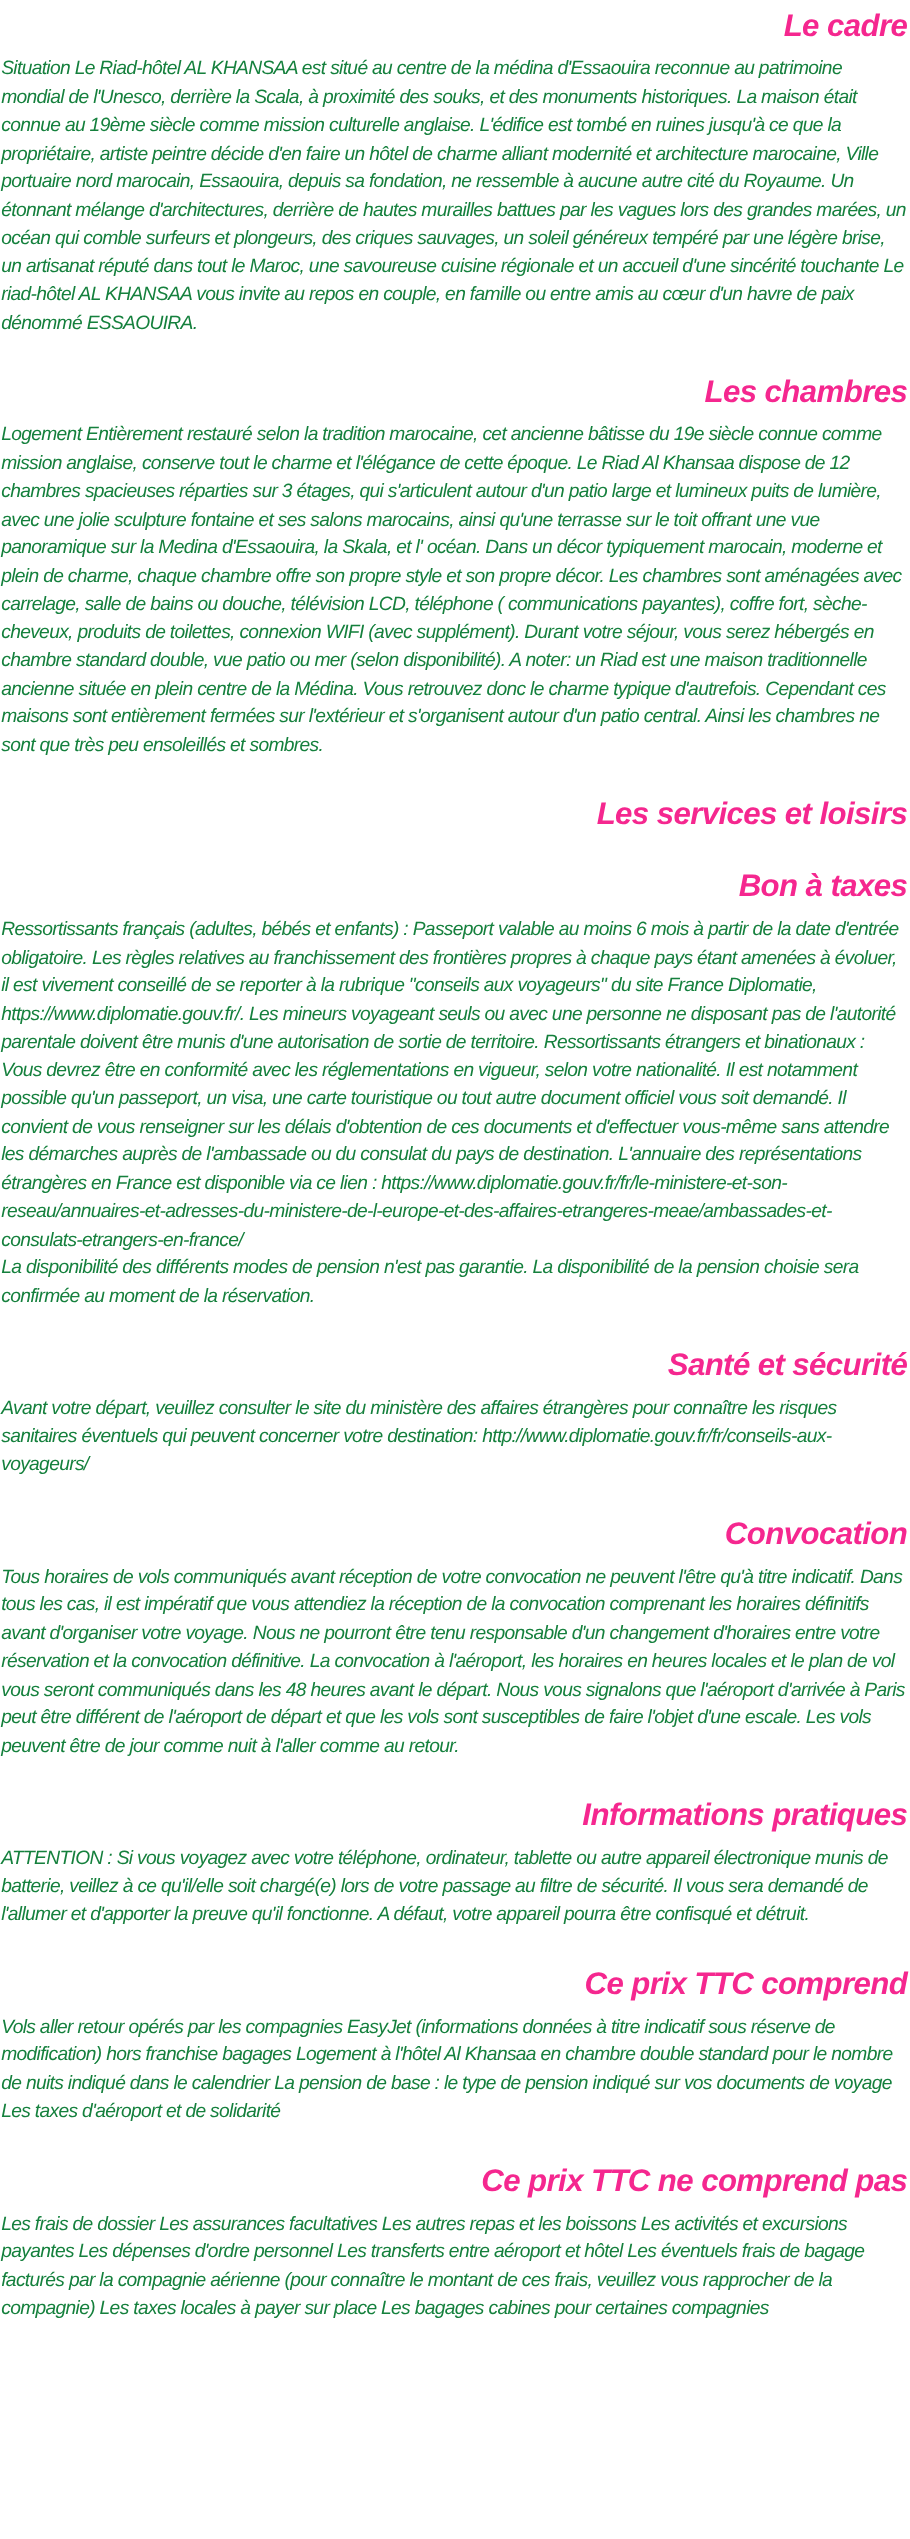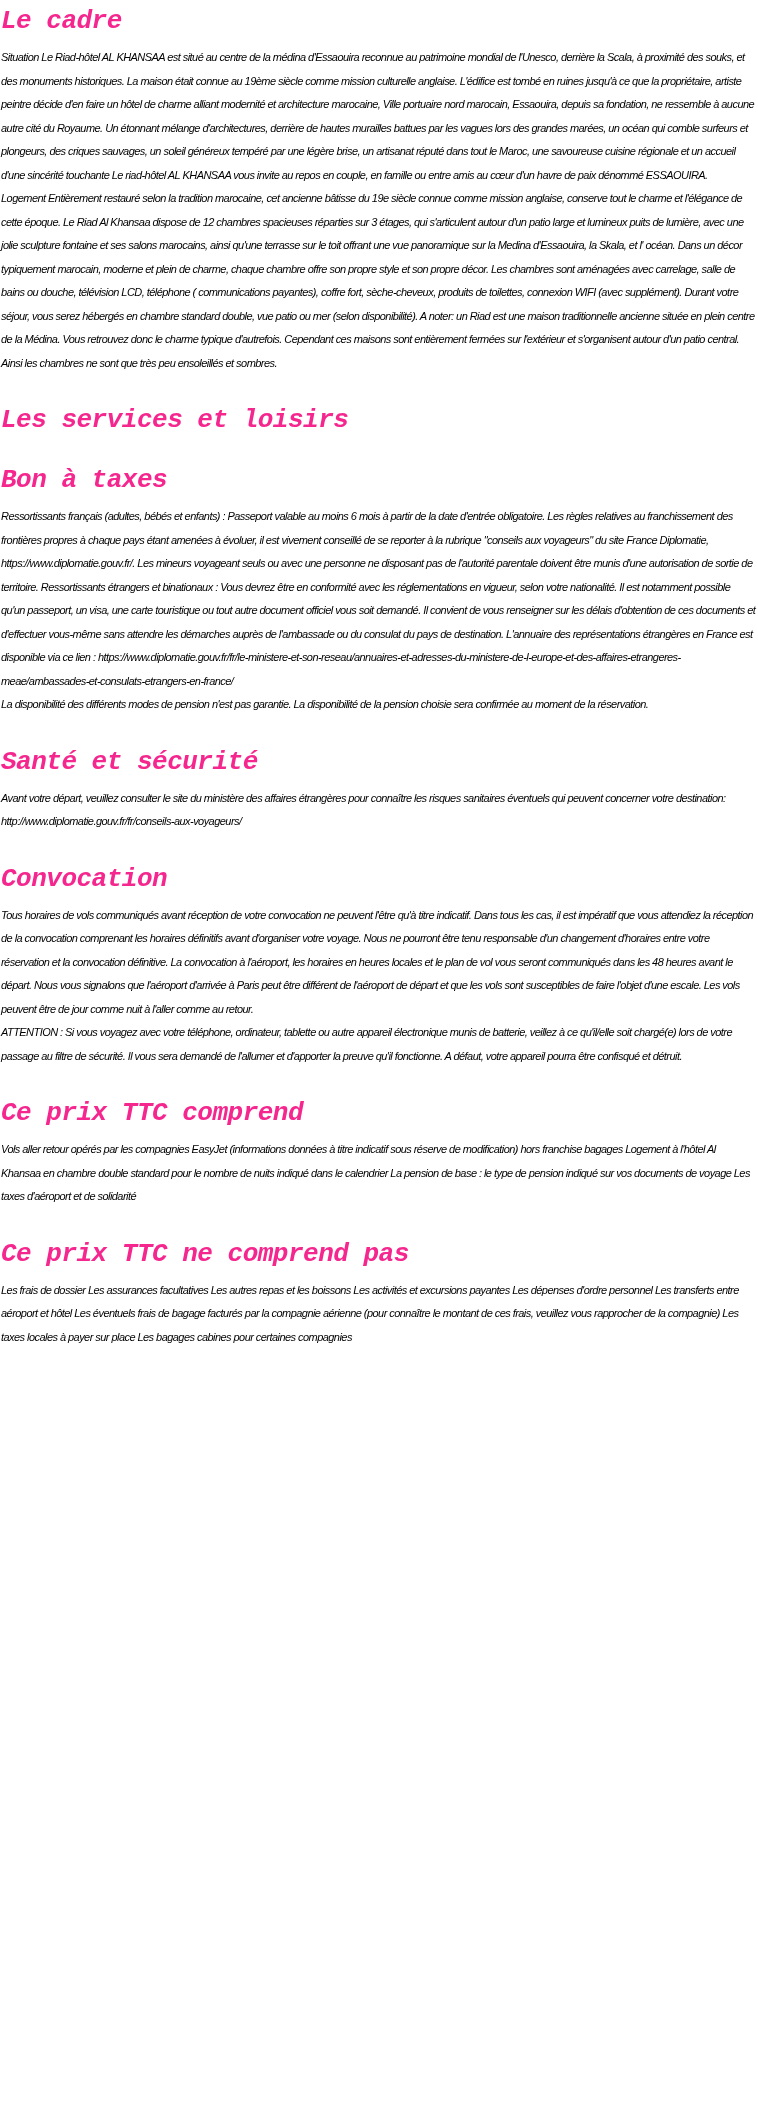--- a/index.html
+++ b/index.html
@@ -8,56 +8,58 @@
     background: #ffffff;
   }
   body {
     width: 758px;
     min-height: 2116px;
     box-sizing: border-box;
     padding: 4px 2px 20px 1px;
     font-family: "Liberation Sans", sans-serif;
   }
   .doc-section h2 {
-    font-family: Liberation Mono, monospace;
+    font-family: Liberation Sans, sans-serif;
     font-style: italic;
     font-weight: bold;
     font-size: 26px;
     line-height: 30px;
     letter-spacing: -0.5px;
     color: #f5278f;
     margin: 30px 0 10px 0;
+    text-align: right;
   }
   .doc-section:first-of-type h2 {
     margin-top: 2px;
   }
   .doc-section p {
     font-family: "Liberation Sans", sans-serif;
     font-style: italic;
     font-weight: 400;
-    font-size: 11px;
+    font-size: 16px;
     line-height: 23.5px;
     letter-spacing: -0.55px;
-    color: #000000;
+    color: #15803d;
     margin: 0;
     overflow-wrap: break-word;
     word-break: break-word;
   }
 </style>
 </head>
 <body>
 
 <main>
 
   <section class="doc-section">
     <h2>Le cadre</h2>
     <p>Situation Le Riad-hôtel AL KHANSAA est situé au centre de la médina d'Essaouira reconnue au patrimoine mondial de l'Unesco, derrière la Scala, à proximité des souks, et des monuments historiques. La maison était connue au 19ème siècle comme mission culturelle anglaise. L'édifice est tombé en ruines jusqu'à ce que la propriétaire, artiste peintre décide d'en faire un hôtel de charme alliant modernité et architecture marocaine, Ville portuaire nord marocain, Essaouira, depuis sa fondation, ne ressemble à aucune autre cité du Royaume. Un étonnant mélange d'architectures, derrière de hautes murailles battues par les vagues lors des grandes marées, un océan qui comble surfeurs et plongeurs, des criques sauvages, un soleil généreux tempéré par une légère brise, un artisanat réputé dans tout le Maroc, une savoureuse cuisine régionale et un accueil d'une sincérité touchante Le riad-hôtel AL KHANSAA vous invite au repos en couple, en famille ou entre amis au cœur d'un havre de paix dénommé ESSAOUIRA.</p>
   </section>
 
   <section class="doc-section">
+    <h2>Les chambres</h2>
     <p>Logement Entièrement restauré selon la tradition marocaine, cet ancienne bâtisse du 19e siècle connue comme mission anglaise, conserve tout le charme et l'élégance de cette époque. Le Riad Al Khansaa dispose de 12 chambres spacieuses réparties sur 3 étages, qui s'articulent autour d'un patio large et lumineux puits de lumière, avec une jolie sculpture fontaine et ses salons marocains, ainsi qu'une terrasse sur le toit offrant une vue panoramique sur la Medina d'Essaouira, la Skala, et l' océan. Dans un décor typiquement marocain, moderne et plein de charme, chaque chambre offre son propre style et son propre décor. Les chambres sont aménagées avec carrelage, salle de bains ou douche, télévision LCD, téléphone ( communications payantes), coffre fort, sèche-cheveux, produits de toilettes, connexion WIFI (avec supplément). Durant votre séjour, vous serez hébergés en chambre standard double, vue patio ou mer (selon disponibilité). A noter: un Riad est une maison traditionnelle ancienne située en plein centre de la Médina. Vous retrouvez donc le charme typique d'autrefois. Cependant ces maisons sont entièrement fermées sur l'extérieur et s'organisent autour d'un patio central. Ainsi les chambres ne sont que très peu ensoleillés et sombres.</p>
   </section>
 
   <section class="doc-section">
     <h2>Les services et loisirs</h2>
   </section>
 
   <section class="doc-section">
     <h2>Bon à taxes</h2>
   </section>
@@ -74,20 +76,21 @@
     <h2>Santé et sécurité</h2>
     <p>Avant votre départ, veuillez consulter le site du ministère des affaires étrangères pour connaître les risques sanitaires éventuels qui peuvent concerner votre destination: http://www.diplomatie.gouv.fr/fr/conseils-aux-voyageurs/</p>
   </section>
 
   <section class="doc-section">
     <h2>Convocation</h2>
     <p>Tous horaires de vols communiqués avant réception de votre convocation ne peuvent l'être qu'à titre indicatif. Dans tous les cas, il est impératif que vous attendiez la réception de la convocation comprenant les horaires définitifs avant d'organiser votre voyage. Nous ne pourront être tenu responsable d'un changement d'horaires entre votre réservation et la convocation définitive. La convocation à l'aéroport, les horaires en heures locales et le plan de vol vous seront communiqués dans les 48 heures avant le départ. Nous vous signalons que l'aéroport d'arrivée à Paris peut être différent de l'aéroport de départ et que les vols sont susceptibles de faire l'objet d'une escale. Les vols peuvent être de jour comme nuit à l'aller comme au retour.</p>
   </section>
 
   <section class="doc-section">
+    <h2>Informations pratiques</h2>
     <p>ATTENTION : Si vous voyagez avec votre téléphone, ordinateur, tablette ou autre appareil électronique munis de batterie, veillez à ce qu'il/elle soit chargé(e) lors de votre passage au filtre de sécurité. Il vous sera demandé de l'allumer et d'apporter la preuve qu'il fonctionne. A défaut, votre appareil pourra être confisqué et détruit.</p>
   </section>
 
   <section class="doc-section">
     <h2>Ce prix TTC comprend</h2>
     <p>Vols aller retour opérés par les compagnies EasyJet (informations données à titre indicatif sous réserve de modification) hors franchise bagages Logement à l'hôtel Al Khansaa en chambre double standard pour le nombre de nuits indiqué dans le calendrier La pension de base : le type de pension indiqué sur vos documents de voyage Les taxes d'aéroport et de solidarité</p>
   </section>
 
   <section class="doc-section">
     <h2>Ce prix TTC ne comprend pas</h2>

